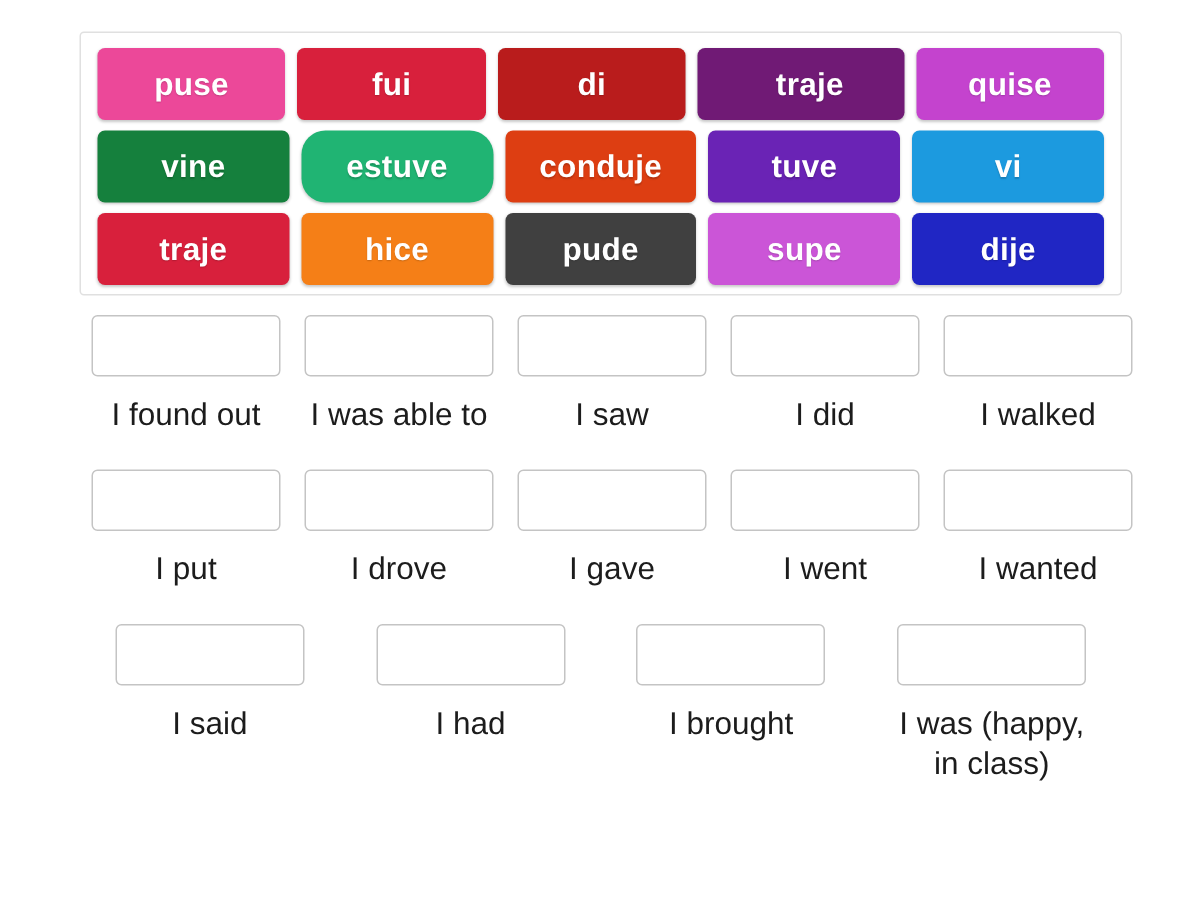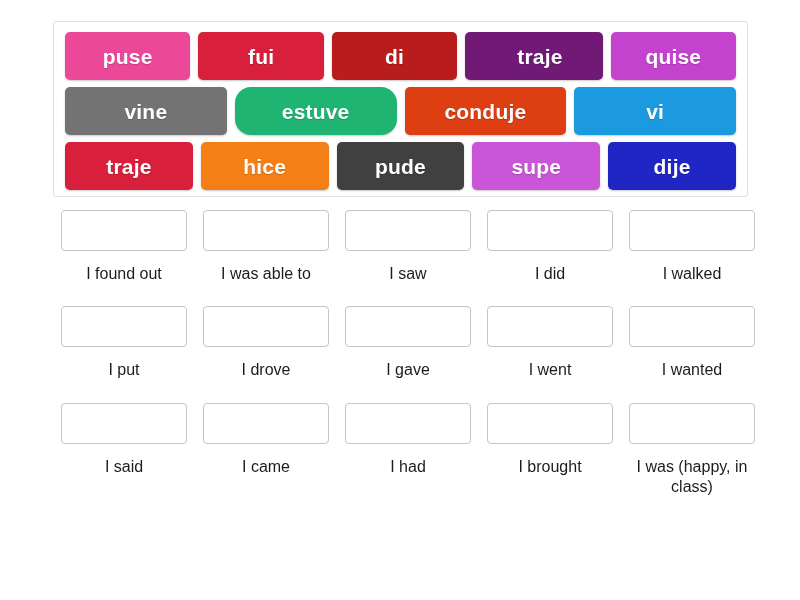--- a/index.html
+++ b/index.html
@@ -87,44 +87,45 @@
     width: 126px;
     height: 41px;
     box-sizing: border-box;
     border: 1px solid #c4c4c4;
     border-radius: 4px;
     background: #ffffff;
   }
 
   .answer-label {
     margin-top: 13px;
-    font-size: 16px;
+    font-size: 21px;
     color: #1c1c1c;
     text-align: center;
     line-height: 1.28;
     width: 130px;
   }
 </style>
 </head>
 <body>
 
 <div id="app">
 
   <div id="tile-bank">
       <div class="tile-row">
         <div class="tile" style="background: #ec4899;">puse</div>
         <div class="tile" style="background: rgb(216, 32, 60);">fui</div>
         <div class="tile" style="background: #b91c1c;">di</div>
         <div class="tile" style="background: #701a75; padding-left: 12px;">traje</div>
         <div class="tile" style="background: rgb(196, 67, 206);">quise</div>
       </div>
       <div class="tile-row">
-        <div class="tile" style="background: #737373;">vine</div>
+        <div class="tile" style="background: #15803d;">vine</div>
         <div class="tile" style="background: rgb(32, 180, 115); border-radius: 16px;">estuve</div>
         <div class="tile" style="background: rgb(221, 62, 18);">conduje</div>
+        <div class="tile" style="background: rgb(106, 35, 181);">tuve</div>
         <div class="tile" style="background: rgb(28, 154, 223);">vi</div>
       </div>
       <div class="tile-row">
         <div class="tile" style="background: rgb(216, 32, 60);">traje</div>
         <div class="tile" style="background: rgb(245, 127, 23);">hice</div>
         <div class="tile" style="background: #404040;">pude</div>
         <div class="tile" style="background: rgb(203, 85, 215);">supe</div>
         <div class="tile" style="background: rgb(32, 38, 196); text-align: right;">dije</div>
       </div>
     </div>
@@ -174,24 +175,20 @@
           <div class="answer-label">I wanted</div>
         </div>
       </div>
       <div class="answer-row">
         <div class="answer-cell">
           <div class="drop-slot"></div>
           <div class="answer-label">I said</div>
         </div>
         <div class="answer-cell">
           <div class="drop-slot"></div>
-          <div class="answer-label">I came</div>
-        </div>
-        <div class="answer-cell">
-          <div class="drop-slot"></div>
           <div class="answer-label">I had</div>
         </div>
         <div class="answer-cell">
           <div class="drop-slot"></div>
           <div class="answer-label">I brought</div>
         </div>
         <div class="answer-cell">
           <div class="drop-slot"></div>
           <div class="answer-label">I was (happy, in class)</div>
         </div>

